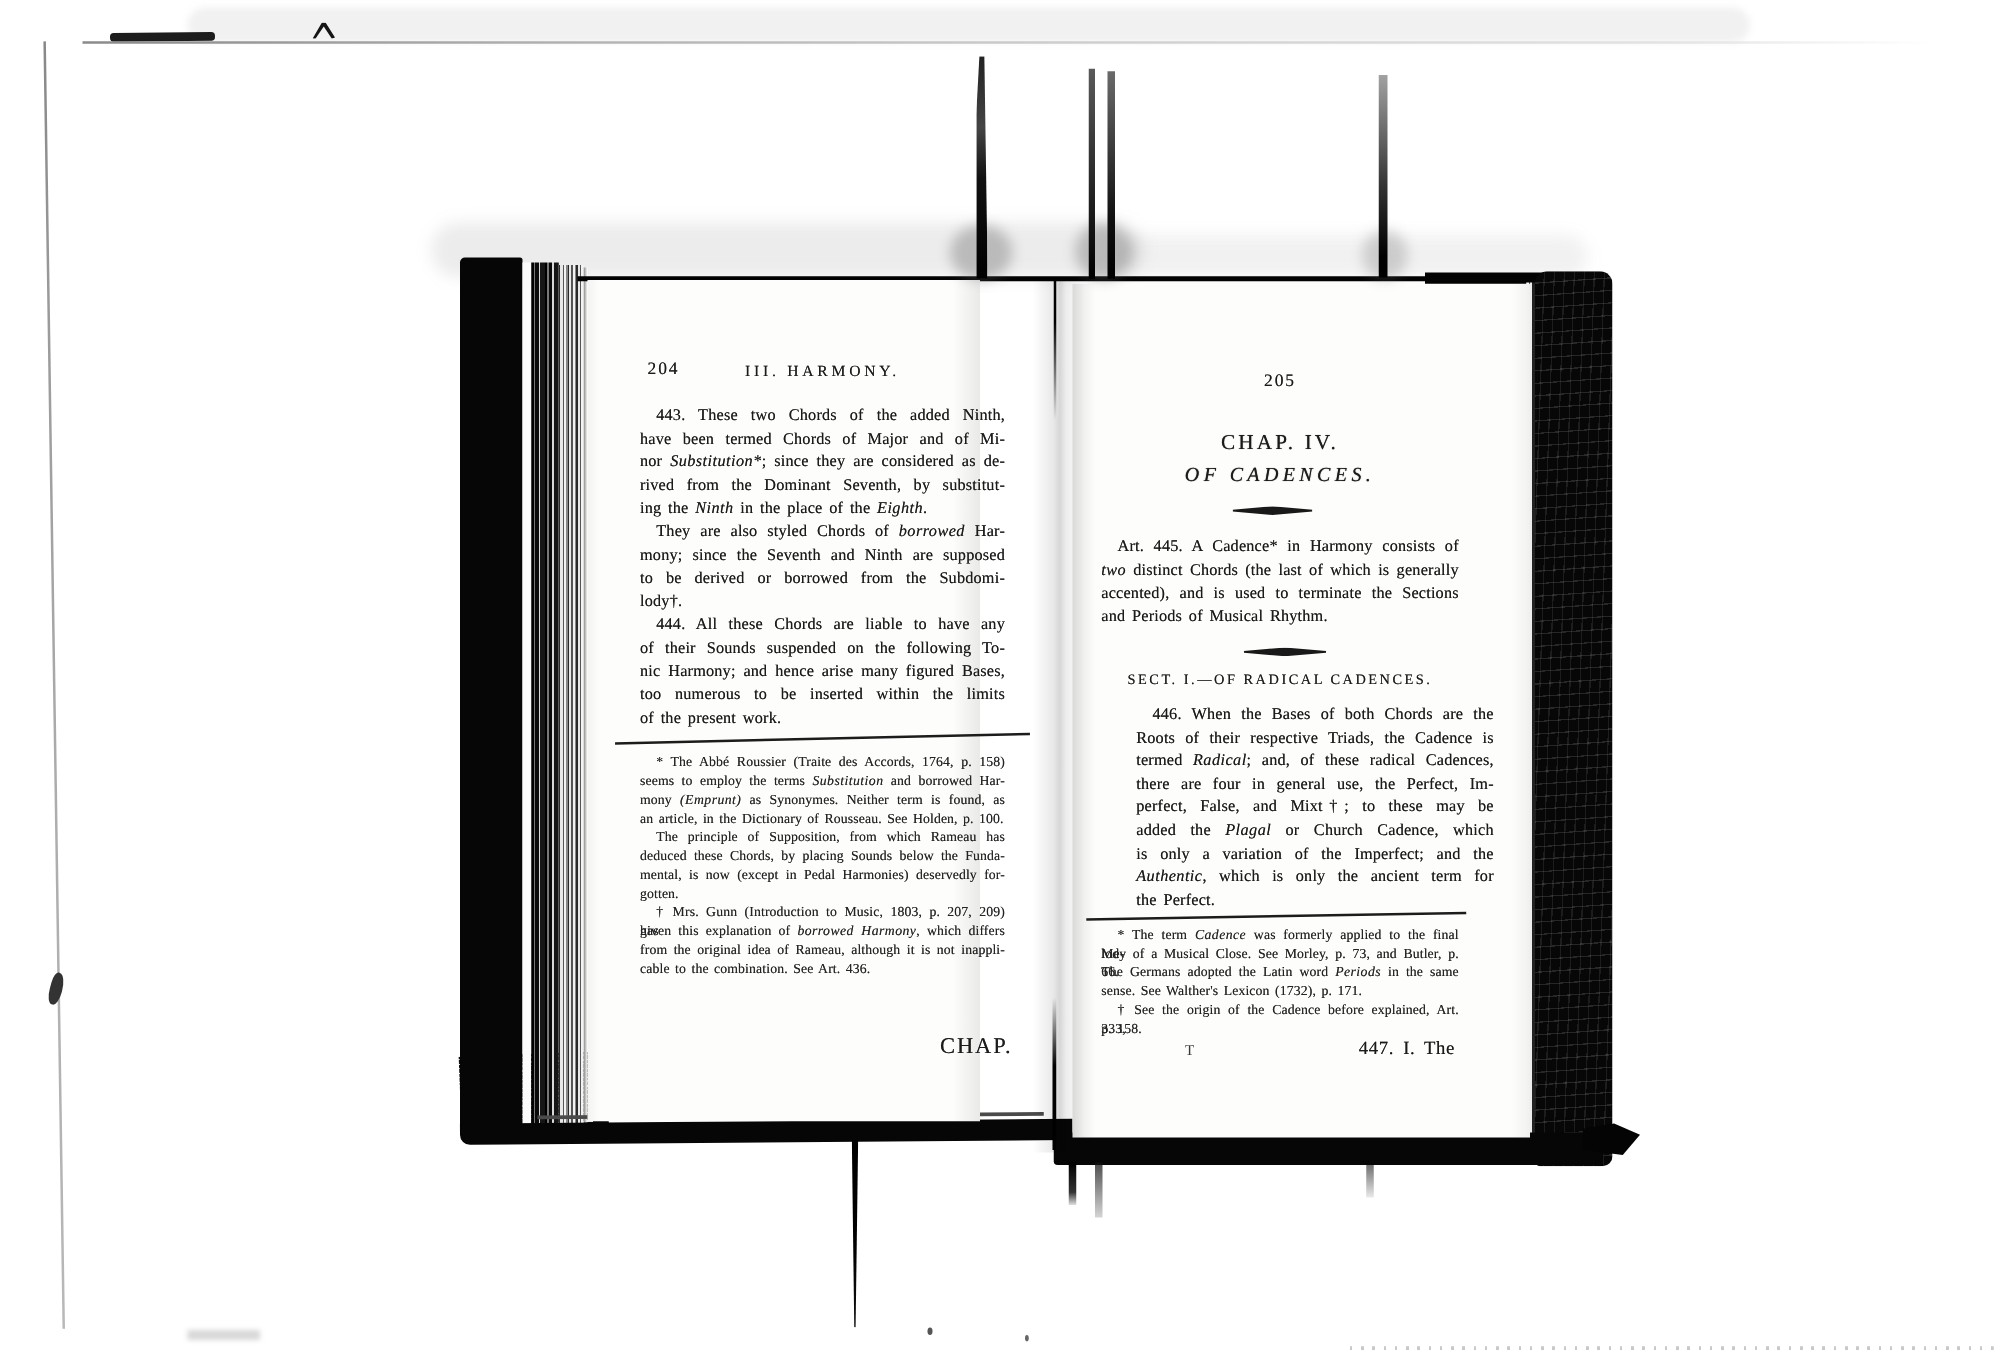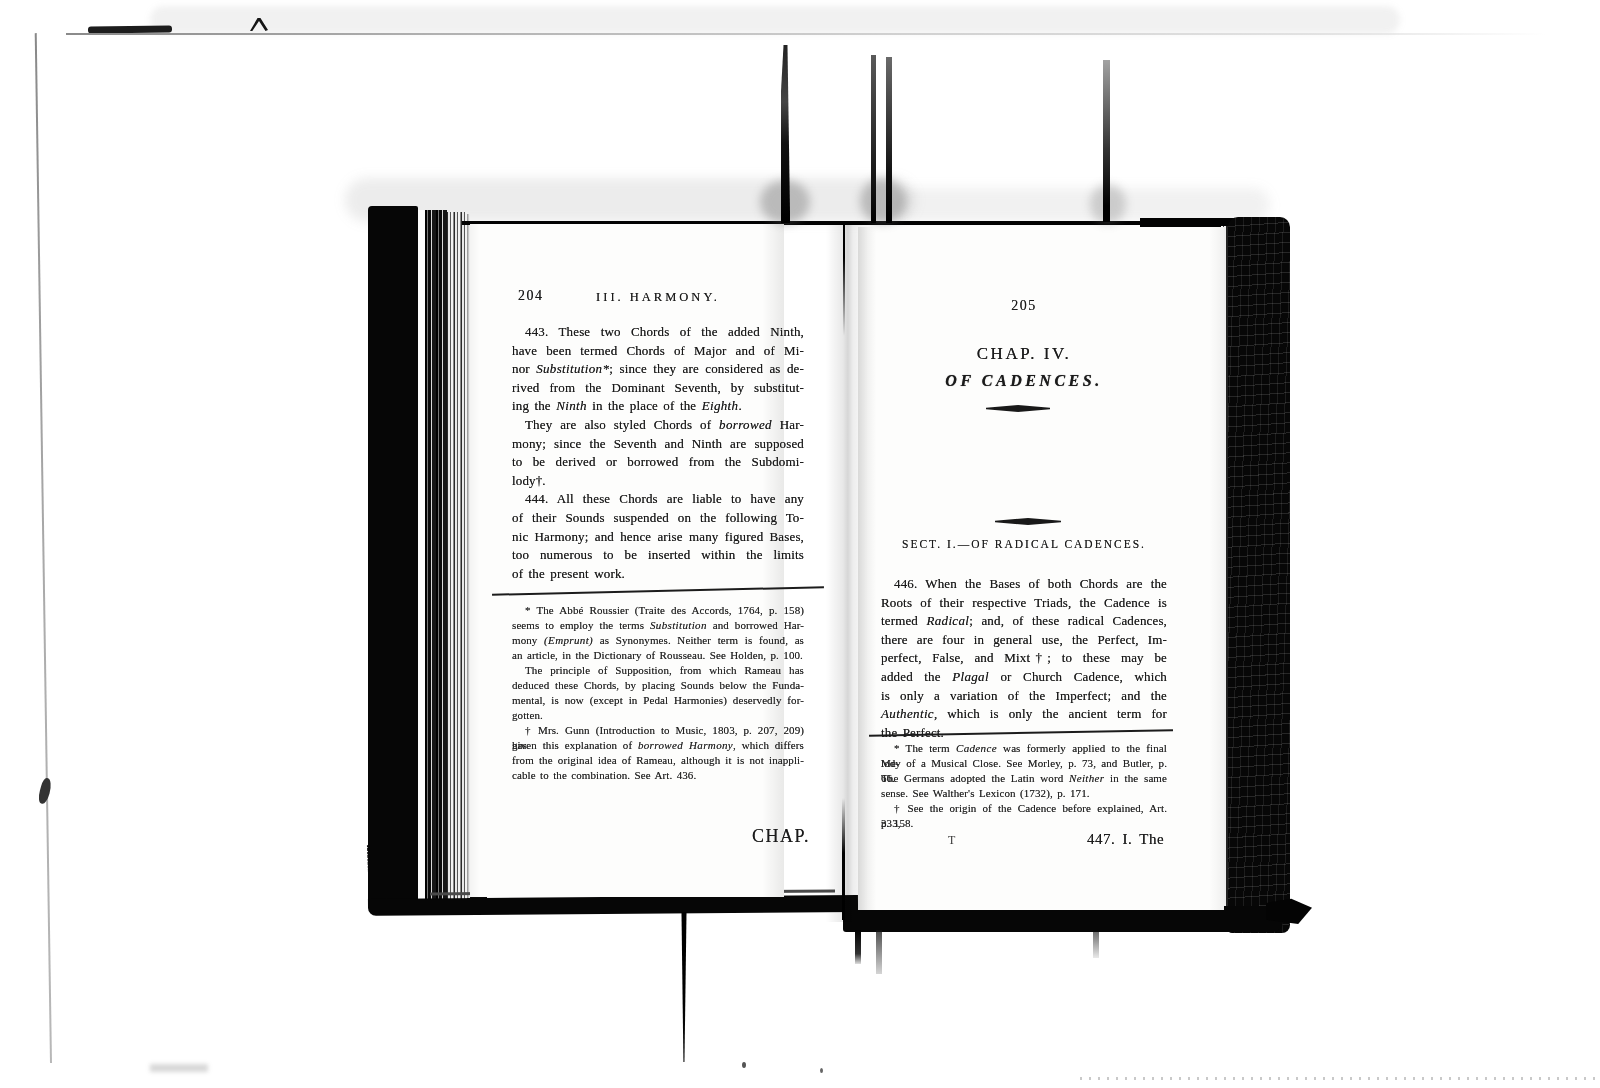--- a/index.html
+++ b/index.html
@@ -87,21 +87,21 @@
   .fn-text{position:absolute;left:0;width:100%;font-size:11px;line-height:15px;word-spacing:1.5px;letter-spacing:.1px;
            color:#242424;text-shadow:0 0 .4px rgba(30,30,30,.65);}
   .fn-text .line{height:15px;}
   i{font-style:italic;letter-spacing:.35px;}
   .pagenum{position:absolute;font-size:14px;letter-spacing:1.5px;text-shadow:0 0 .5px rgba(25,25,25,.7);}
   .runhead{position:absolute;left:0;width:100%;text-align:center;font-size:12.5px;letter-spacing:3px;
            text-shadow:0 0 .5px rgba(25,25,25,.7);}
   .chap-head{position:absolute;left:0;width:100%;text-align:center;font-size:17px;letter-spacing:2.5px;
              text-shadow:0 0 .6px rgba(20,20,20,.8);}
   .chap-sub{position:absolute;left:0;width:100%;text-align:center;font-size:16px;font-style:italic;letter-spacing:3.5px;
-            text-shadow:0 0 .7px rgba(20,20,20,.85);font-weight:bold;}
+            text-shadow:0 0 .7px rgba(20,20,20,.85);}
   .sect-head{position:absolute;left:0;width:100%;text-align:center;font-size:11.5px;letter-spacing:2px;
              text-shadow:0 0 .4px rgba(30,30,30,.7);}
   .swell{position:absolute;height:7px;background:#191919;
          clip-path:polygon(0 40%,50% 0,100% 40%,100% 60%,50% 100%,0 60%);}
   .fnrule{position:absolute;height:2px;background:#1c1c1c;}
   .catchword{position:absolute;font-size:18px;letter-spacing:1.5px;text-shadow:0 0 .4px rgba(30,30,30,.7);}
   .catchword-num{position:absolute;font-size:15px;letter-spacing:.5px;word-spacing:3px;text-shadow:0 0 .5px rgba(25,25,25,.75);}
   .sig{position:absolute;font-size:12px;color:#3a3a3a;}
 </style>
 </head>
@@ -175,38 +175,44 @@
       <span class="catchword" style="left:240px;top:602px;">CHAP.</span>
     </div>
   </div>
 
   <div class="page page-right">
     <div class="content content-right">
       <div class="runhead" style="top:71px;letter-spacing:1.5px;font-size:14px;">205</div>
       <div class="chap-head" style="top:117px;">CHAP. IV.</div>
       <div class="chap-sub" style="top:145px;">OF CADENCES.</div>
       <div class="swell" style="left:105px;width:64px;top:178px;"></div>
+      <div class="body-text" style="top:201px;">
+          <div class="line ind">Art. 445.  A Cadence* in Harmony consists of</div>
+          <div class="line"><i>two</i> distinct Chords (the last of which is generally</div>
+          <div class="line">accented), and is used to  terminate the Sections</div>
+          <div class="line end">and Periods of Musical Rhythm.</div>
+        </div>
       <div class="swell" style="left:114px;width:66px;top:291px;"></div>
       <div class="sect-head" style="top:311px;">SECT. I.—OF RADICAL CADENCES.</div>
-      <div class="body-text" style="top:348px;">
+      <div class="body-text" style="top:335px;margin-left:28px;">
           <div class="line ind">446. When the Bases of both Chords are the</div>
           <div class="line">Roots of their respective Triads, the Cadence is</div>
           <div class="line">termed <i>Radical</i>; and, of these radical Cadences,</div>
           <div class="line">there are four in general use, the Perfect, Im-</div>
           <div class="line">perfect, False, and Mixt†; to these may be</div>
           <div class="line">added the <i>Plagal</i> or Church Cadence, which</div>
           <div class="line">is only a variation of the Imperfect; and the</div>
           <div class="line"><i>Authentic</i>, which is only the ancient term for</div>
           <div class="line end">the Perfect.</div>
         </div>
       <div class="fnrule" style="left:-12px;width:304px;top:505px;transform:rotate(-1deg);"></div>
       <div class="fn-text" style="top:514px;">
           <div class="line ind">* The term <i>Cadence</i> was formerly applied to the final Me-</div>
           <div class="line">lody of a Musical Close. See Morley, p. 73, and Butler, p. 66.</div>
-          <div class="line">The Germans adopted the Latin word <i>Neither</i> in the same</div>
+          <div class="line">The Germans adopted the Latin word <i>Periods</i> in the same</div>
           <div class="line end">sense.   See Walther's Lexicon (1732), p. 171.</div>
           <div class="line ind">† See the origin of the Cadence before explained, Art. 333,</div>
           <div class="line end">p. 158.</div>
         </div>
       <span class="sig" style="left:67px;top:606px;">T</span>
       <span class="catchword-num" style="left:206px;top:604px;">447. I. The</span>
     </div>
   </div>
 
   <div class="abs gutter"></div>

